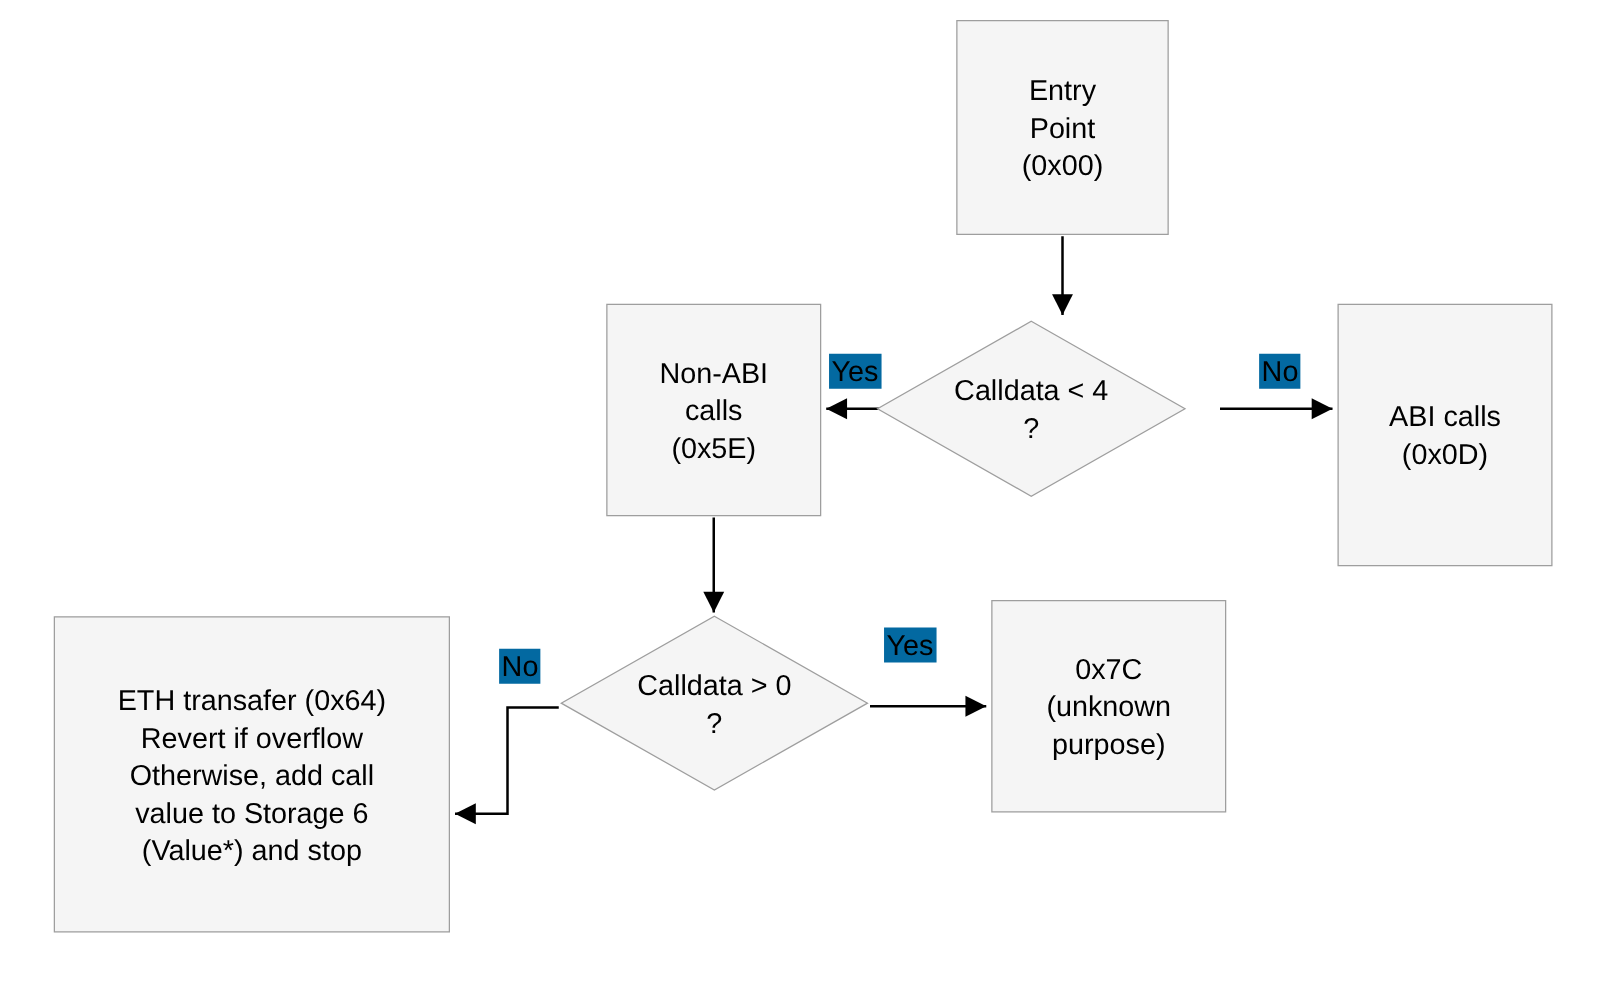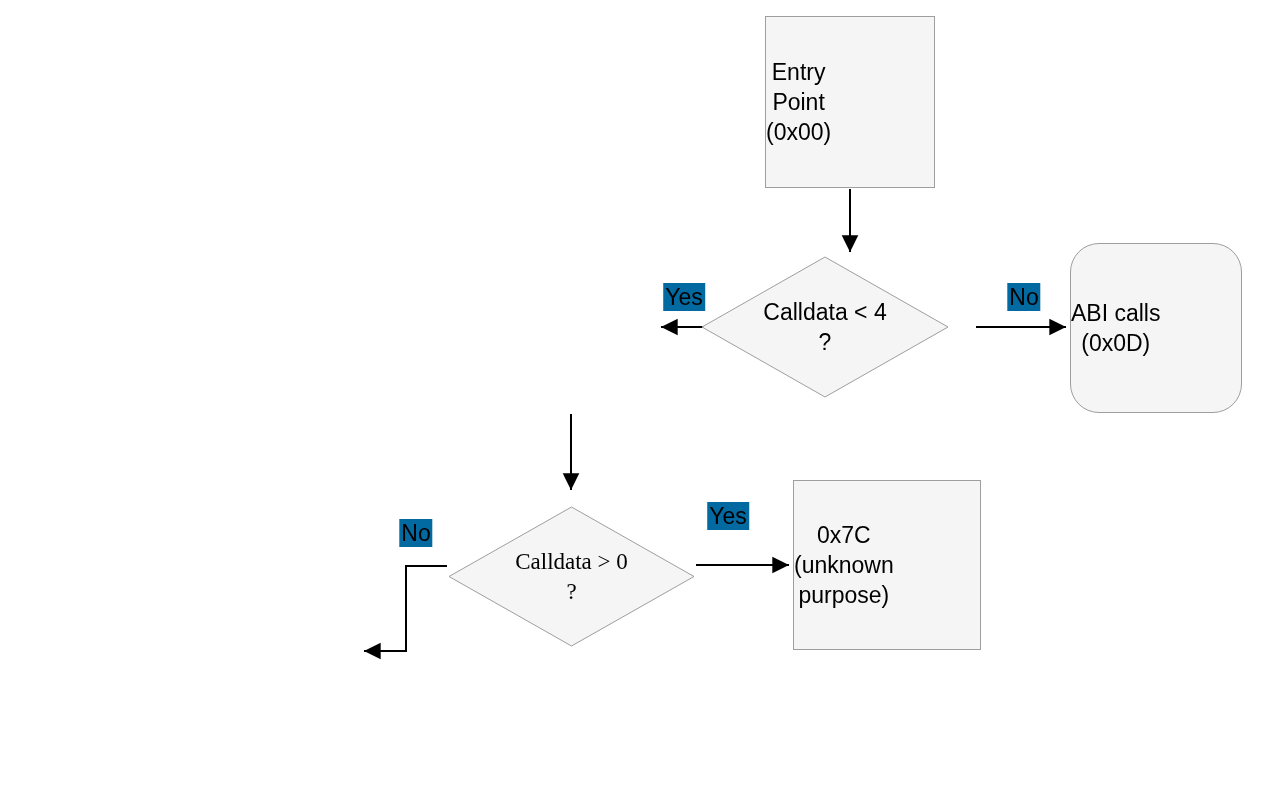--- a/index.html
+++ b/index.html
@@ -17,20 +17,21 @@
     left: 0; top: 0;
     width: 1286px; height: 788px;
   }
   .node {
     position: absolute;
     background: #f5f5f5;
     border: 1px solid #9e9e9e;
     box-sizing: border-box;
     display: flex;
     align-items: center;
+    justify-content: center;
   }
   .node-label, .diamond-label {
     white-space: pre-line;
     text-align: center;
     font-size: 23px;
     line-height: 30px;
     color: #000000;
   }
   .diamond {
     position: absolute;
@@ -77,42 +78,54 @@
       <path d="M 447 566 L 406 566 L 406 651 L 364 651" marker-end="url(#arrow)"></path>
     </g>
   </svg>
 
   <div class="node" style="left:765px; top:16px; width:170px; height:172px;">
     <div class="node-label">Entry
 Point
 (0x00)</div>
   </div>
 
+  <div class="node" style="left:485px; top:243px; width:172px; height:170px;">
+    <div class="node-label">Non-ABI
+calls
+(0x5E)</div>
+  </div>
 
-  <div class="node" style="left:1070px; top:243px; width:172px; height:170px;border-radius:29px;">
+  <div class="node" style="left:1070px; top:243px; width:172px; height:210px;">
     <div class="node-label">ABI calls
 (0x0D)</div>
   </div>
 
   <div class="node" style="left:793px; top:480px; width:188px; height:170px;">
     <div class="node-label">0x7C
 (unknown
 purpose)</div>
   </div>
 
+  <div class="node" style="left:43px; top:493px; width:317px; height:253px;">
+    <div class="node-label">ETH transafer (0x64)
+Revert if overflow
+Otherwise, add call
+value to Storage 6
+(Value*) and stop</div>
+  </div>
 
   <div class="diamond" style="left:701px; top:256px; width:248px; height:142px;">
     <svg viewBox="0 0 248 142" preserveAspectRatio="none">
       <polygon points="124,1 247,71 124,141 1,71" fill="#f5f5f5" stroke="#9e9e9e" stroke-width="1" vector-effect="non-scaling-stroke"></polygon>
     </svg>
     <div class="diamond-label">Calldata &lt; 4
 ?</div>
   </div>
 
-  <div class="diamond" style="left:448px; top:506px; width:247px; height:141px;font-family:Liberation Serif, serif;">
+  <div class="diamond" style="left:448px; top:492px; width:247px; height:141px;">
     <svg viewBox="0 0 247 141" preserveAspectRatio="none">
       <polygon points="123.5,1 246,70.5 123.5,140 1,70.5" fill="#f5f5f5" stroke="#9e9e9e" stroke-width="1" vector-effect="non-scaling-stroke"></polygon>
     </svg>
     <div class="diamond-label">Calldata &gt; 0
 ?</div>
   </div>
 
   <div class="edge-label" style="left:684px; top:297px;">Yes</div>
   <div class="edge-label" style="left:1024px; top:297px;">No</div>
   <div class="edge-label" style="left:728px; top:516px;">Yes</div>

